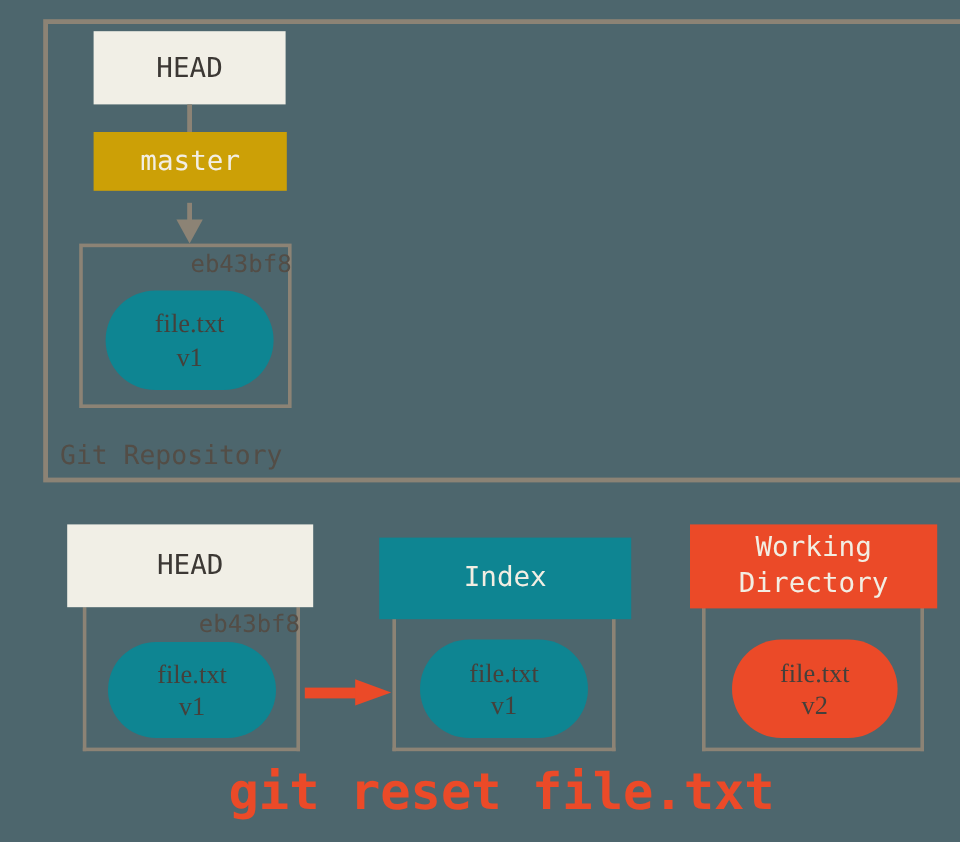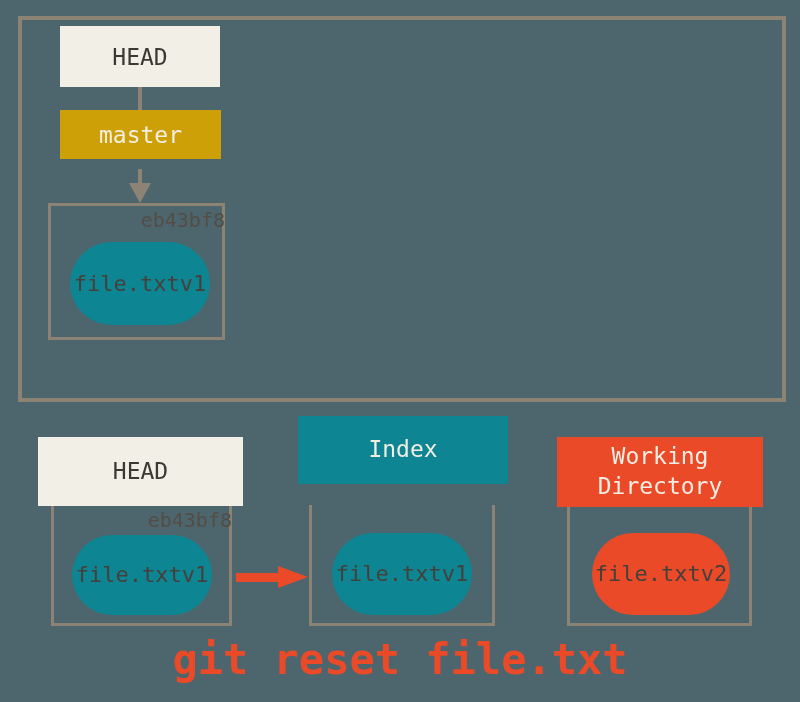--- a/index.html
+++ b/index.html
@@ -3,21 +3,21 @@
 <meta charset="utf-8">
 <style>
   html, body { margin: 0; padding: 0; background: #4D666D; }
   .stage {
     position: relative;
     width: 800px; height: 702px;
     background: var(--background, #4D666D);
     font-family: "DejaVu Sans Mono", "Liberation Mono", monospace;
     overflow: hidden;
   }
-  .abs { position: absolute; box-sizing: border-box; }
+  .abs { position: absolute; box-sizing: border-box; margin-left: 18px; }
 
   
   .repo-box {
     left: 18px; top: 16px; width: 768px; height: 386px;
     border: 4px solid var(--panel_border, #8C8375);
   }
   .repo-label {
     left: 32px; top: 368px; width: 300px;
     font-size: 22px; color: var(--muted_text, #534D46);
   }
@@ -43,36 +43,36 @@
   .commit-box {
     left: 48px; top: 203px; width: 177px; height: 137px;
     border: 3px solid var(--panel_border, #8C8375);
   }
   .hash-label {
     font-size: 20px; color: var(--muted_text, #534D46); text-align: right;
   }
   .hash-top { left: 48px; top: 208px; width: 177px; }
 
   .pill {
-    display: flex; flex-direction: row; align-items: center; justify-content: center;
+    display: flex; flex-direction: column; align-items: center; justify-content: center;
     border-radius: 42px; font-size: 22px; line-height: 1.25;
-    color: var(--pill_text, #45403B); text-align: center;
+    color: var(--pill_text, #45403B); text-align: center; font-family: Liberation Serif, serif;
   }
   .pill-teal { background: var(--teal, #0E8592); }
   .pill-red  { background: var(--red, #EB4A28); }
   .pill-commit { left: 70px; top: 242px; width: 140px; height: 83px; }
 
   
   .area-header {
     display: flex; align-items: center; justify-content: center;
     font-size: 23px; text-align: center; line-height: 1.3;
   }
   .hdr-head  { left: 38px;  top: 437px; width: 205px; height: 69px;
     background: var(--cream, #F1EFE6); color: var(--dark_text, #3C3834); }
-  .hdr-index { left: 298px; top: 416px; width: 210px; height: 68px;
+  .hdr-index { left: 298px; top: 448px; width: 210px; height: 68px;
     background: var(--teal, #0E8592); color: var(--light_text, #F2EEE3); }
   .hdr-wd    { left: 557px; top: 437px; width: 206px; height: 70px;
     background: var(--red, #EB4A28); color: var(--light_text, #F2EEE3);
     padding: 16px 28px; }
 
   .area-box {
     border: 3px solid var(--panel_border, #8C8375); border-top: none;
   }
   .box-head  { left: 51px;  top: 506px; width: 181px; height: 120px; }
   .box-index { left: 309px; top: 505px; width: 186px; height: 121px; }
@@ -99,20 +99,21 @@
     text-align: center; font-size: 42px; font-weight: bold; line-height: 1.15;
     color: var(--red, #EB4A28);
   }
 </style>
 </head>
 <body>
 
 <div class="stage">
 
   <div class="abs repo-box"></div>
+  <div class="abs repo-label">Git Repository</div>
 
   <div class="abs ref-box head-ref-top">
     <span>HEAD</span>
   </div>
 
   <div class="abs vline line-head-master"></div>
 
   <div class="abs ref-box master-box">
     <span>master</span>
   </div>

